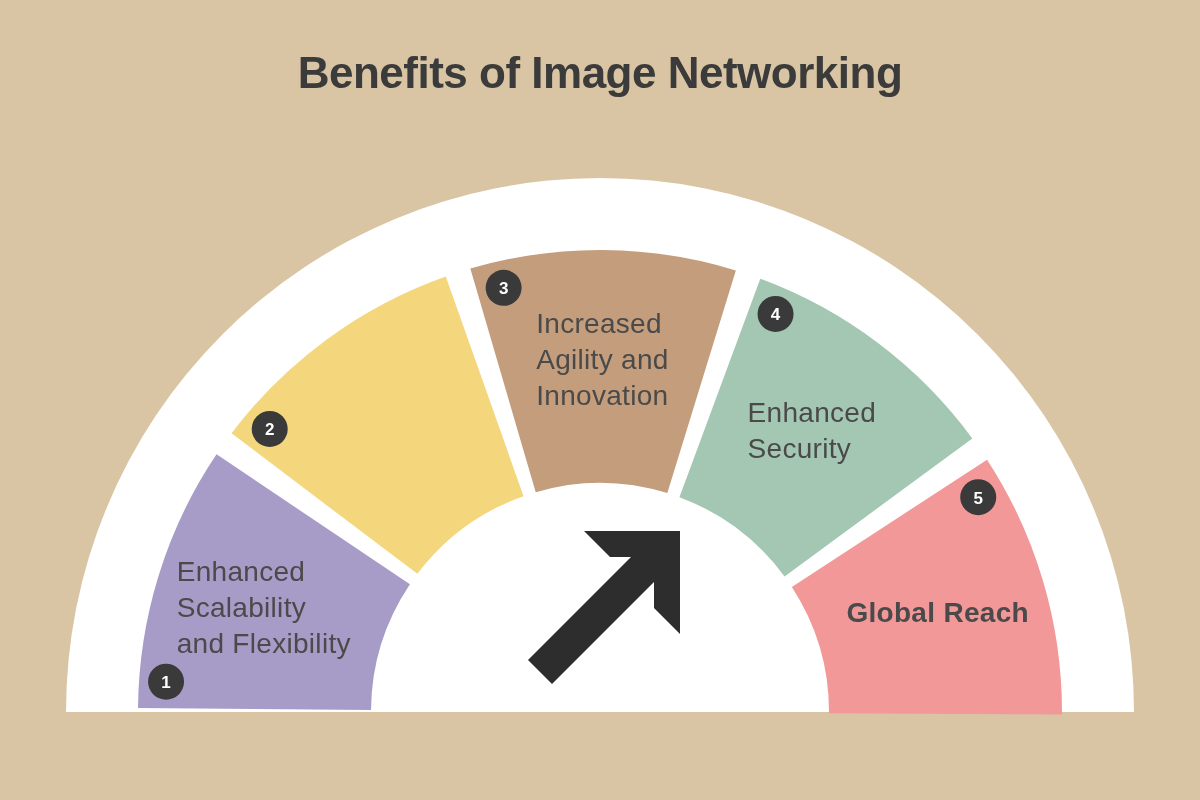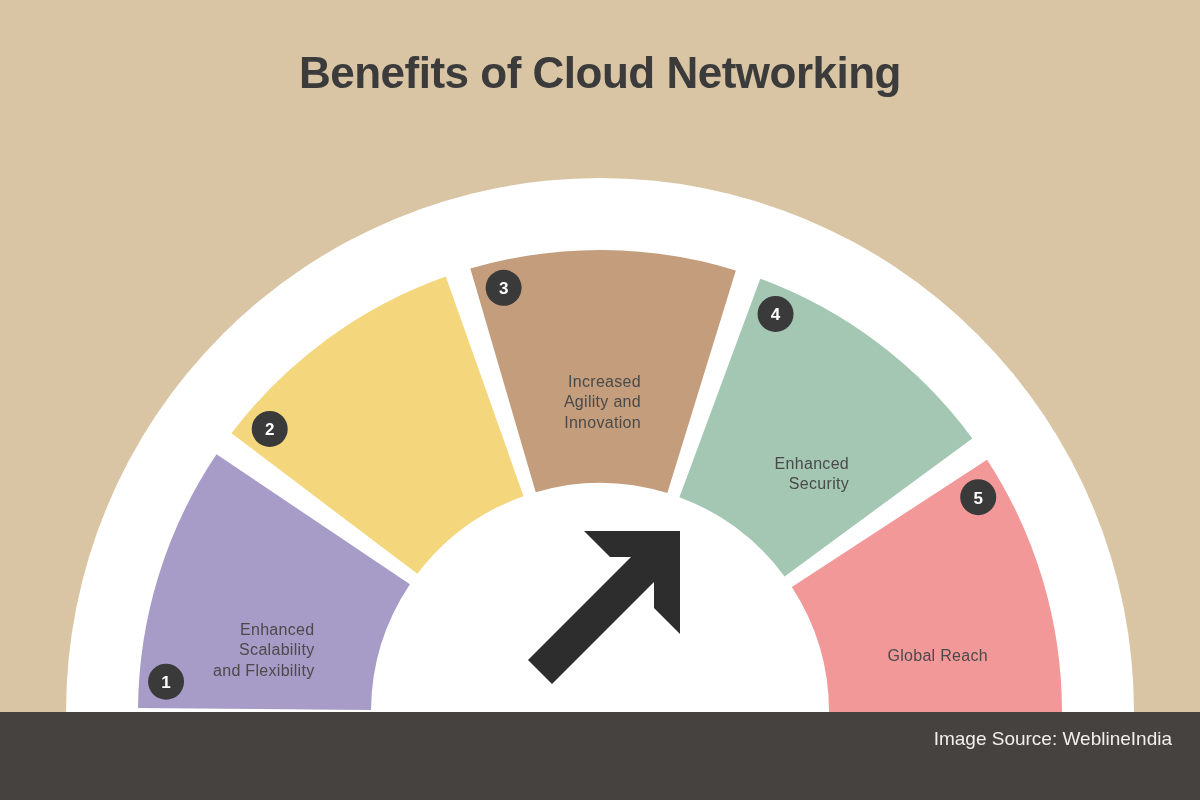--- a/index.html
+++ b/index.html
@@ -6,32 +6,32 @@
     --bg:#d9c5a3; --title:#3b3b3b; --label:#4a4a4a;
     --footer-bg:#454240; --footer-text:#f3efec; --arrow:#2d2d2d;
   }
   *{margin:0;padding:0;box-sizing:border-box;}
   body{font-family:"Liberation Sans",sans-serif;}
   .stage{position:relative;width:1200px;height:800px;background:var(--bg);overflow:hidden;}
   .title{position:absolute;top:48px;left:0;width:100%;text-align:center;
          font-size:44px;font-weight:bold;color:var(--title);letter-spacing:-0.5px;}
   #fan{position:absolute;left:0;top:0;}
   #labels{position:absolute;left:0;top:0;width:1200px;height:800px;pointer-events:none;}
-  .seg-label{position:absolute;transform:translate(-50%,-50%);text-align:right;
-             font-size:16px;line-height:1.28;letter-spacing:0.3px;color:var(--label);
-             white-space:pre-line;margin-top:43px;}
+  .seg-label{position:absolute;transform:translate(-50%,-50%);text-align:left;
+             font-size:28px;line-height:1.28;letter-spacing:0.3px;color:var(--label);
+             white-space:pre-line;}
   .footer{position:absolute;left:0;bottom:0;width:100%;height:88px;background:var(--footer-bg);}
   .footer span{position:absolute;top:16px;right:28px;font-size:19px;color:var(--footer-text);}
 </style>
 </head>
 <body>
 
 <div class="stage">
 
-  <h1 class="title">Benefits of Cloud Networking</h1>
+  <h1 class="title">Benefits of Image Networking</h1>
 
   <svg id="fan" width="1200" height="800" viewBox="0 0 1200 800">
     <g id="fan-generated">
         <path d="M 66 712 A 534 534 0 0 1 1134 712 Z" fill="#ffffff"></path>
         <path d="M 371.0087196183048 710.0016233708723 L 138.01759154435285 707.9683405997511 A 462 462 0 0 1 216.53432428594027 454.32175965138305 L 409.92718671316084 584.2763700436509 A 229 229 0 0 0 371.0087196183048 710.0016233708723 Z" fill="#a79bc7"></path>
         <circle cx="166.05963813697645" cy="681.6559339213054" r="18" fill="#3a3a3a"></circle>
         <text x="166.05963813697645" y="682.6559339213054" text-anchor="middle" dominant-baseline="central" font-size="17" font-weight="bold" fill="#ffffff" font-family="&quot;Liberation Sans&quot;, sans-serif">1</text>
         <path d="M 417.35328029902263 573.8653708063304 L 231.51622488274438 433.3179096616796 A 462 462 0 0 1 445.78123103399776 276.4996311154136 L 523.5582292354665 496.13509853989115 A 229 229 0 0 0 417.35328029902263 573.8653708063304 Z" fill="#f4d77d"></path>
         <circle cx="269.71698130932685" cy="428.91321548935485" r="18" fill="#3a3a3a"></circle>
         <text x="269.71698130932685" y="429.91321548935485" text-anchor="middle" dominant-baseline="central" font-size="17" font-weight="bold" fill="#ffffff" font-family="&quot;Liberation Sans&quot;, sans-serif">2</text>
@@ -53,20 +53,17 @@
 
   <div id="labels">
       <div class="seg-label" style="left: 263.742px; top: 607.911px;">Enhanced
 Scalability
 and Flexibility</div>
       <div class="seg-label" style="left: 602.457px; top: 360.009px;">Increased
 Agility and
 Innovation</div>
       <div class="seg-label" style="left: 811.839px; top: 430.88px;">Enhanced
 Security</div>
-      <div class="seg-label" style="left: 937.679px; top: 612.616px;">Global Reach</div>
+      <div class="seg-label" style="left: 937.679px; top: 612.616px; font-weight: bold;">Global Reach</div>
     </div>
 
-  <div class="footer">
-    <span>Image Source: WeblineIndia</span>
-  </div>
 
 </div>
 
 </body></html>

